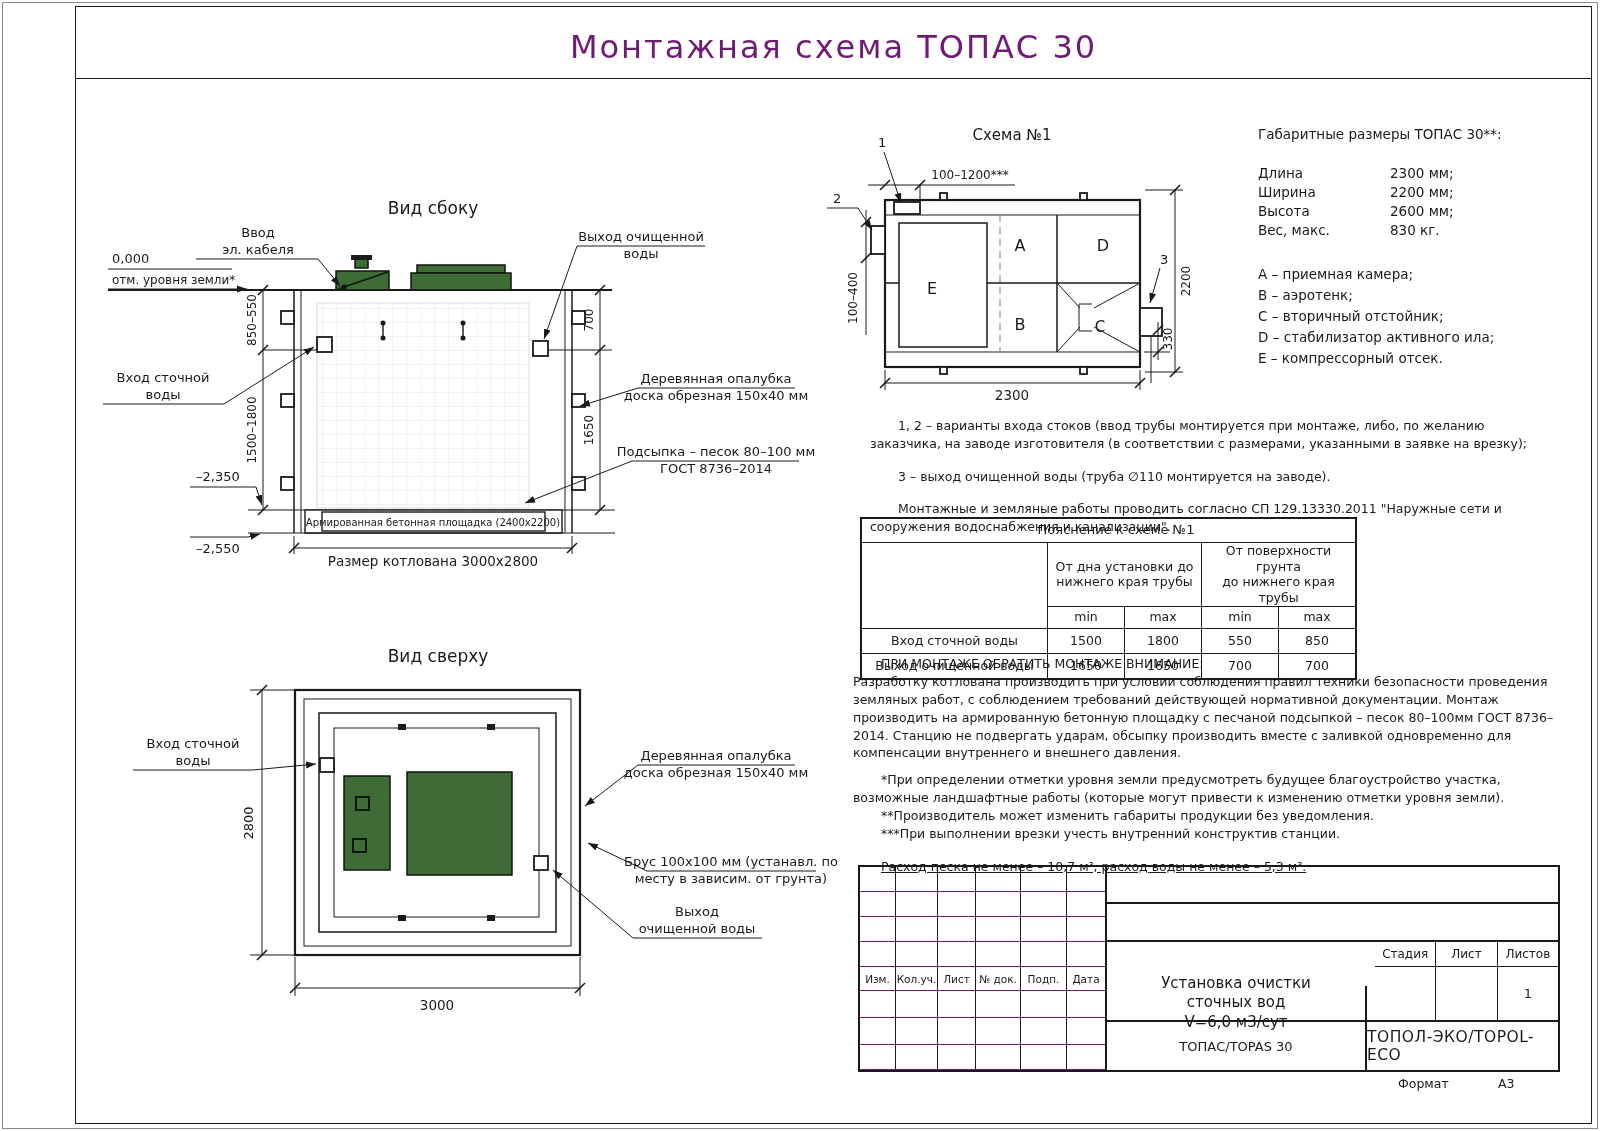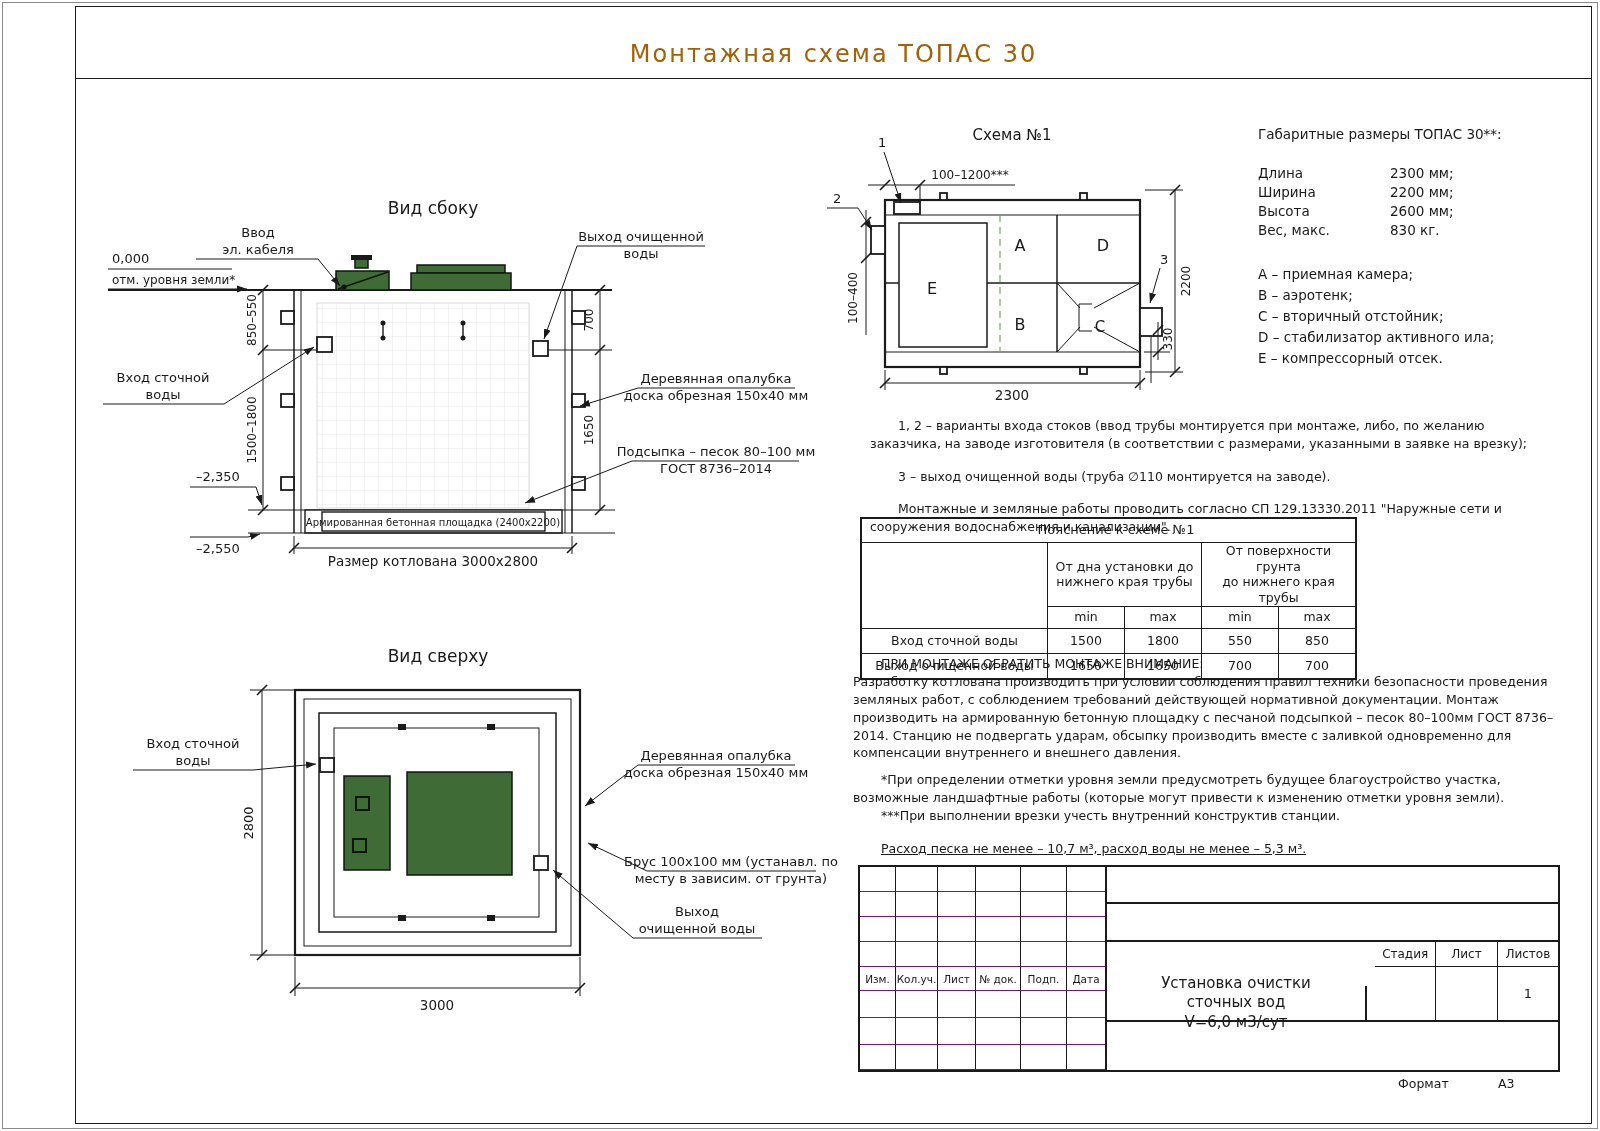--- a/index.html
+++ b/index.html
@@ -1,22 +1,22 @@
 <!DOCTYPE html>
 <html><head>
 <meta charset="utf-8">
 <style>
   html,body{margin:0;padding:0;background:#e8e8e8;}
   .page{position:relative;width:1600px;height:1131px;background:#ffffff;
         font-family:"DejaVu Sans",sans-serif;color:#1a1a1a;overflow:hidden;}
   .outer-border{position:absolute;left:2px;top:2px;right:2px;bottom:2px;border:1px solid #8a8a8a;}
   .frame{position:absolute;left:75px;top:6px;right:8px;bottom:7px;border:1.6px solid #1a1a1a;}
   .title-band{position:absolute;left:75px;top:6px;right:8px;height:72px;border-bottom:1.4px solid #1a1a1a;}
-  .sheet-title{position:absolute;left:75px;top:40px;width:1517px;text-align:center;
-               font-size:24px;letter-spacing:2px;color:#a16207;}
+  .sheet-title{position:absolute;left:75px;top:28px;width:1517px;text-align:center;
+               font-size:32px;letter-spacing:2px;color:#701a75;}
   svg{position:absolute;overflow:visible;}
   .txt{font-family:"DejaVu Sans",sans-serif;fill:#1a1a1a;}
   .f10{font-size:10px}.f12{font-size:12px}.f13{font-size:13px}.f14{font-size:13.5px}
   .f15{font-size:15px}.f16{font-size:16px}.f17{font-size:17px}
   .ln{stroke:#1a1a1a;stroke-width:1.5;fill:none}
   .thick{stroke-width:2.2}
   .thin{stroke-width:1}
   .dimln{stroke:#1a1a1a;stroke-width:1;fill:none}
   .tick{stroke:#1a1a1a;stroke-width:1.6}
   .wsq{fill:#ffffff;stroke:#1a1a1a;stroke-width:1.8}
@@ -443,20 +443,21 @@
         <td>700</td>
       </tr>
     </tbody>
       </table>
   </div>
 
   <div class="attention">
     <p class="ind">ПРИ МОНТАЖЕ ОБРАТИТЬ МОНТАЖЕ ВНИМАНИЕ:</p>
     <p>Разработку котлована производить при условии соблюдения правил техники безопасности проведения земляных работ, с соблюдением требований действующей нормативной документации.  Монтаж производить на армированную бетонную площадку с песчаной подсыпкой – песок 80–100мм ГОСТ 8736–2014. Станцию не подвергать ударам, обсыпку производить вместе с заливкой одновременно для компенсации внутреннего и внешнего давления.</p>
     <p class="ind n1">*При определении отметки уровня земли предусмотреть будущее благоустройство участка, возможные ландшафтные работы (которые могут привести к изменению отметки уровня земли).</p>
+    <p class="ind">**Производитель может изменить габариты продукции без уведомления.</p>
     <p class="ind">***При выполнении врезки учесть внутренний конструктив станции.</p>
     <p class="ind cons">Расход песка не менее – 10,7 м³, расход воды не менее – 5,3 м³.</p>
   </div>
 
   <div class="tb">
     <div class="rev">
       <div class="rc"></div>
         <div class="rc"></div>
         <div class="rc"></div>
         <div class="rc"></div>
@@ -520,18 +521,22 @@
             <div>Лист</div>
             <div>Листов</div>
           </div>
           <div class="stageval">
             <div></div>
             <div></div>
             <div>1</div>
           </div>
         </div>
       </div>
+      <div class="botrow">
+        <div class="prodcell">ТОПАС/TOPAS 30</div>
+        <div class="compcell">ТОПОЛ-ЭКО/TOPOL-ECO</div>
+      </div>
     </div>
   </div>
 
   <div class="format-label">Формат</div>
   <div class="format-value">А3</div>
 </div>
 
 </body></html>

